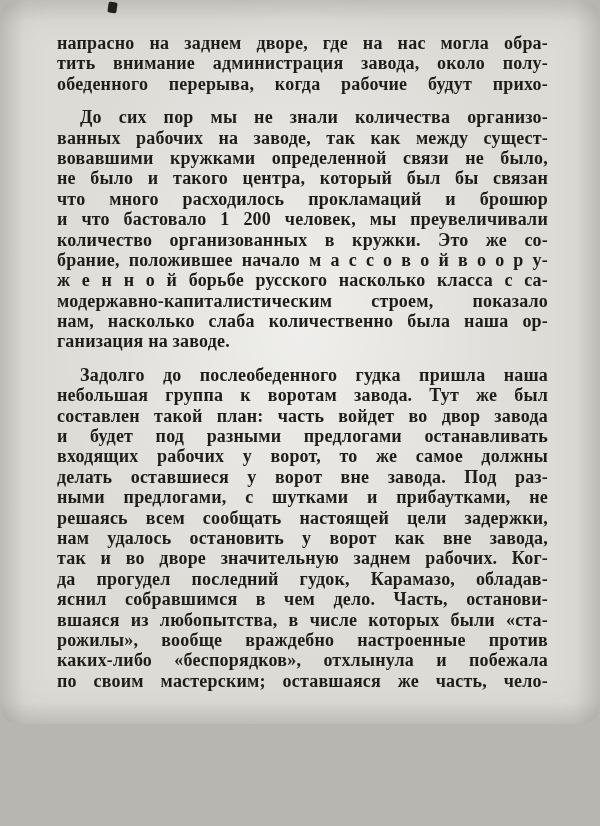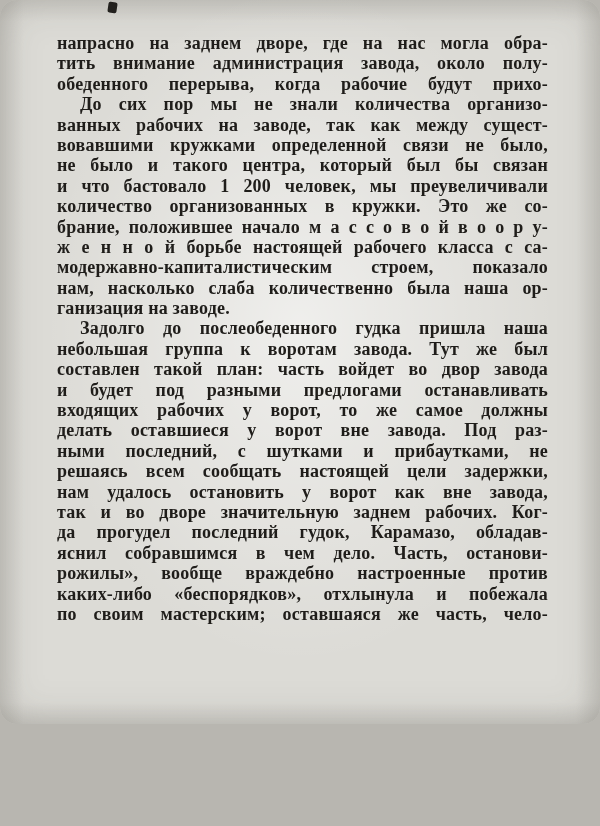--- a/index.html
+++ b/index.html
@@ -48,20 +48,21 @@
     text-align: justify;
     text-align-last: justify;
     white-space: nowrap;
     overflow: visible;
   }
   .line.last {
     text-align-last: left;
   }
   .line.indent {
     text-indent: 23px;
+    margin-top: 13px;
   }
   .page-number {
     position: absolute;
     right: 52px;
     top: 782px;
     color: #1f1d1a;
     font-size: 13px;
     font-weight: 700;
   }
 </style>
@@ -71,37 +72,39 @@
 <div class="page">
   <div class="ink-mark"></div>
   <div class="text-block">
       <div class="line">напрасно на заднем дворе, где на нас могла обра-</div>
       <div class="line">тить внимание администрация завода, около полу-</div>
       <div class="line">обеденного перерыва, когда рабочие будут прихо-</div>
       <div class="line indent">До сих пор мы не знали количества организо-</div>
       <div class="line">ванных рабочих на заводе, так как между сущест-</div>
       <div class="line">вовавшими кружками определенной связи не было,</div>
       <div class="line">не было и такого центра, который был бы связан</div>
+      <div class="line">что много расходилось прокламаций и брошюр</div>
       <div class="line">и что бастовало 1 200 человек, мы преувеличивали</div>
       <div class="line">количество организованных в кружки. Это же со-</div>
       <div class="line">брание, положившее начало м а с с о в о й в о о р у-</div>
-      <div class="line">ж е н н о й борьбе настоящей рабочего класса с са-</div>
+      <div class="line">ж е н н о й борьбе русского насколько класса с са-</div>
       <div class="line">модержавно-капиталистическим строем, показало</div>
       <div class="line">нам, насколько слаба количественно была наша ор-</div>
       <div class="line last">ганизация на заводе.</div>
       <div class="line indent">Задолго до послеобеденного гудка пришла наша</div>
       <div class="line">небольшая группа к воротам завода. Тут же был</div>
       <div class="line">составлен такой план: часть войдет во двор завода</div>
       <div class="line">и будет под разными предлогами останавливать</div>
       <div class="line">входящих рабочих у ворот, то же самое должны</div>
       <div class="line">делать оставшиеся у ворот вне завода. Под раз-</div>
-      <div class="line">ными последний, с шутками и прибаутками, не</div>
+      <div class="line">ными предлогами, с шутками и прибаутками, не</div>
       <div class="line">решаясь всем сообщать настоящей цели задержки,</div>
       <div class="line">нам удалось остановить у ворот как вне завода,</div>
       <div class="line">так и во дворе значительную заднем рабочих. Ког-</div>
       <div class="line">да прогудел последний гудок, Карамазо, обладав-</div>
       <div class="line">яснил собравшимся в чем дело. Часть, останови-</div>
+      <div class="line">вшаяся из любопытства, в числе которых были «ста-</div>
       <div class="line">рожилы», вообще враждебно настроенные против</div>
       <div class="line">каких-либо «беспорядков», отхлынула и побежала</div>
       <div class="line">по своим мастерским; оставшаяся же часть, чело-</div>
     </div>
   <div class="page-number">43</div>
 </div>
 
 </body></html>

